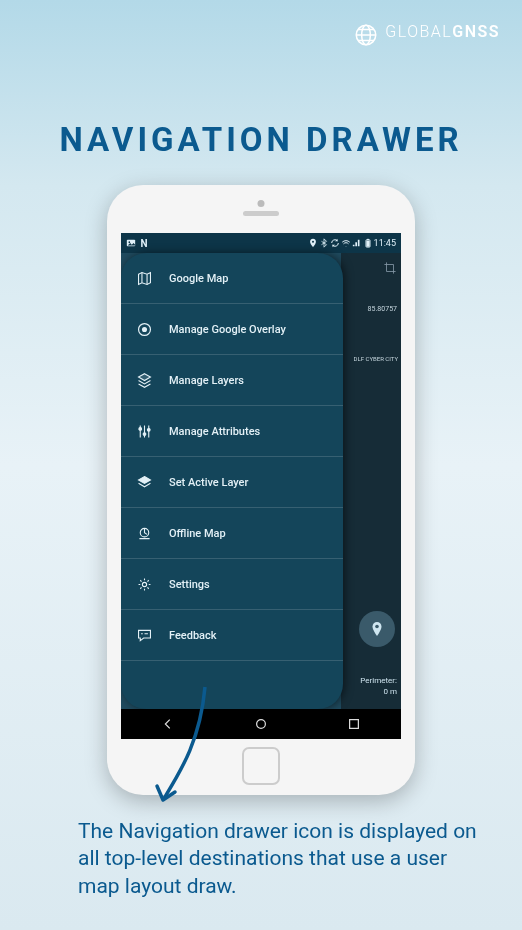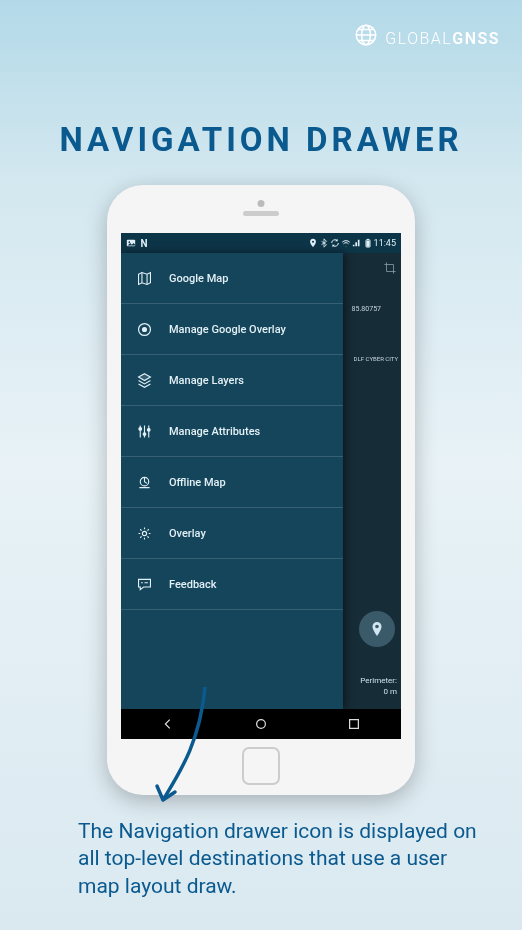--- a/index.html
+++ b/index.html
@@ -11,21 +11,21 @@
   position: relative;
   overflow: hidden;
 }
 
 
 .brand-logo {
   position: absolute;
   top: 22px;
   right: 22px;
   display: flex;
-  align-items: flex-end;
+  align-items: flex-start;
   gap: 6px;
   color: #ffffff;
   font-size: 16px;
   letter-spacing: 1.5px;
   font-weight: 300;
 }
 .brand-logo svg { width: 26px; height: 26px; }
 .brand-logo .bold { font-weight: 600; }
 
 
@@ -117,21 +117,21 @@
 }
 .map-bg::before {
   content: "";
   position: absolute;
   top: 0; left: 0; right: 0; bottom: 0;
   background: rgba(30,60,80,0.5);
 }
 .map-coords {
   position: absolute;
   top: 72px;
-  right: 20px;
+  right: 4px;
   font-size: 7px;
   color: #c5d5dd;
   padding-left: 12px;
 }
 .map-label {
   position: absolute;
   top: 122px;
   right: 3px;
   font-size: 6px;
   color: #c5d5dd;
@@ -171,20 +171,21 @@
 
 .nav-drawer {
   position: absolute;
   top: 20px;
   left: 0;
   width: 222px;
   height: calc(100% - 50px);
   background: #14455a;
   box-shadow: 2px 0 8px rgba(0,0,0,0.5);
   overflow-y: hidden;
+  border-radius: 25px;
 }
 .nav-item {
   display: flex;
   align-items: center;
   gap: 16px;
   padding: 16px 14px;
   border-bottom: 1px solid rgba(255,255,255,0.15);
   color: #e3f0f6;
   font-size: 11px;
   font-weight: 500;
@@ -358,34 +359,43 @@
               <circle cx="5" cy="7" r="1.6" fill="#e3f0f6"></circle>
               <circle cx="10" cy="13" r="1.6" fill="#e3f0f6"></circle>
               <circle cx="15" cy="8" r="1.6" fill="#e3f0f6"></circle>
             </svg>
         </span>
         <span>Manage Attributes</span>
       </div>
       <div class="nav-item">
         <span class="nav-icon">
           <svg viewBox="0 0 20 20" fill="none" stroke="#e3f0f6" stroke-width="1.3">
+              <path d="M10 3l7 4-7 4-7-4z" fill="#e3f0f6"></path>
+              <path d="M3 11l7 4 7-4"></path>
+            </svg>
+        </span>
+        <span>Set Active Layer</span>
+      </div>
+      <div class="nav-item">
+        <span class="nav-icon">
+          <svg viewBox="0 0 20 20" fill="none" stroke="#e3f0f6" stroke-width="1.3">
               <circle cx="10" cy="9" r="5"></circle>
               <path d="M10 4v5l3 2M4 16h12"></path>
             </svg>
         </span>
         <span>Offline Map</span>
       </div>
       <div class="nav-item">
         <span class="nav-icon">
           <svg viewBox="0 0 20 20" fill="none" stroke="#e3f0f6" stroke-width="1.3">
               <circle cx="10" cy="10" r="2.5"></circle>
               <path d="M10 3v2M10 15v2M3 10h2M15 10h2M5 5l1.5 1.5M13.5 13.5L15 15M15 5l-1.5 1.5M6.5 13.5L5 15"></path>
             </svg>
         </span>
-        <span>Overlay</span>
+        <span>Settings</span>
       </div>
       <div class="nav-item">
         <span class="nav-icon">
           <svg viewBox="0 0 20 20" fill="none" stroke="#e3f0f6" stroke-width="1.3">
               <path d="M3 4h14v9H9l-4 3v-3H3z"></path>
               <path d="M6 8h2M10 8h4"></path>
             </svg>
         </span>
         <span>Feedback</span>
       </div>

